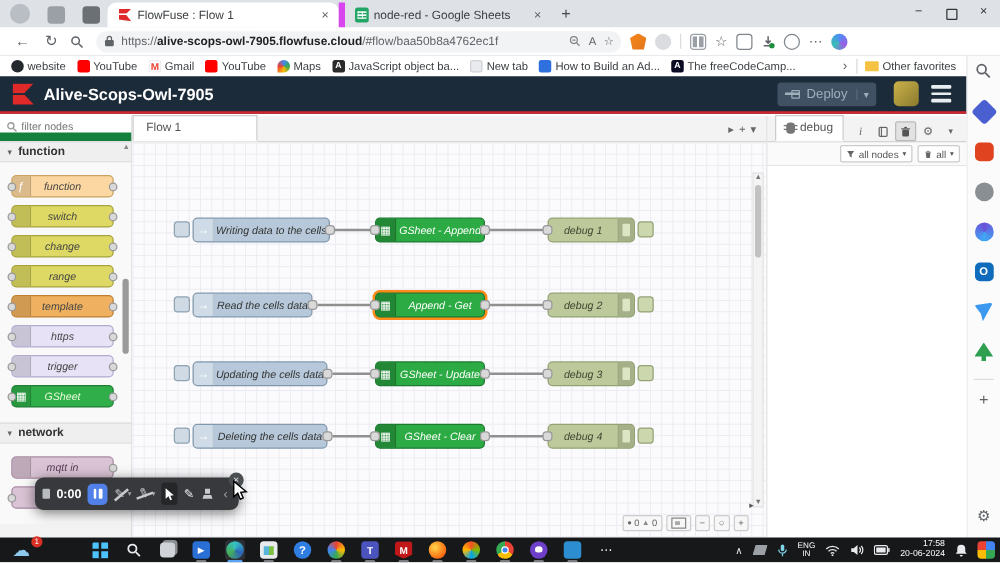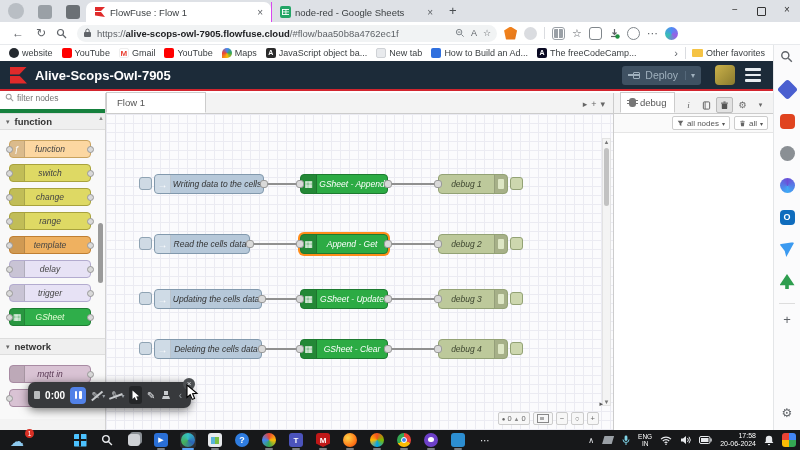--- a/index.html
+++ b/index.html
@@ -6,21 +6,21 @@
   html,body { width:800px; height:450px; overflow:hidden; }
   body { font-family:"Liberation Sans","DejaVu Sans",sans-serif; }
   #screen { position:relative; width:800px; height:450px; background:#fff; overflow:hidden; }
 
   
   #tabstrip { position:absolute; left:0; top:0; width:800px; height:22px; background:#dee1e6; display:flex; align-items:flex-end; }
   .strip-ico { width:16px; height:16px; margin:0 6px 3px 8px; border-radius:50%; background:#b9bec4; position:relative; }
   .strip-ico.sq { border-radius:3px; background:#9aa0a6; }
   .tab { height:20px; display:flex; align-items:center; padding:0 6px 0 8px; font-size:9.5px; color:#3c4043; max-width:190px; }
   .tab.active { background:#fff; border-radius:7px 7px 0 0; width:185px; }
-  .tab.inactive { width:170px; border-left:1px solid #d946ef; }
+  .tab.inactive { width:170px; border-left:5px solid #d946ef; }
   .tab .title { flex:1; white-space:nowrap; overflow:hidden; text-overflow:ellipsis; margin:0 4px; }
   .tab .x { color:#5f6368; font-size:10px; padding:0 2px; }
   .fav-ff { width:12px; height:12px; background:#fff; border-radius:2px; position:relative; flex:none; }
   .fav-ff:before { content:""; position:absolute; left:1px; top:1px; width:10px; height:4px; background:#e02a2a; clip-path:polygon(0 0,100% 0,60% 100%,0 100%); }
   .fav-ff:after { content:""; position:absolute; left:1px; top:6px; width:10px; height:5px; background:#e02a2a; clip-path:polygon(0 0,60% 0,100% 100%,0 70%); }
   .fav-sheets { width:11px; height:12px; background:#23a566; border-radius:2px; position:relative; flex:none; }
   .fav-sheets:before { content:""; position:absolute; left:2px; top:3px; width:7px; height:6px; background:
       linear-gradient(#fff 1px,transparent 1px) 0 0/7px 2.5px, linear-gradient(90deg,#fff 1px,transparent 1px) 0 0/3.5px 6px; }
   .newtab { font-size:13px; color:#474b4f; margin:0 0 4px 8px; }
   #winctl { position:absolute; right:0; top:0; height:22px; display:flex; }
@@ -68,21 +68,21 @@
   .deploy-ico:after { content:""; position:absolute; right:0; top:1px; width:5px; height:5px; border:1.5px solid #9fb0bd; border-radius:1px; }
   #deploy .caret { margin-left:7px; border-left:1px solid #55687a; padding-left:5px; font-size:8px; }
   #avatar { width:20px; height:20px; border-radius:4px; margin:0 10px 0 14px; background:linear-gradient(135deg,#cbb24a,#8a7a2e); }
   #hamburger { width:16px; margin-right:12px; display:flex; flex-direction:column; gap:3px; }
   #hamburger i { height:2.5px; background:#e8edf1; border-radius:1px; }
 
   #nr-main { position:absolute; left:0; top:32px; width:773px; height:337px; display:flex; }
 
   
   #palette { width:106px; height:100%; background:#f3f3f3; border-right:1px solid #d3d3d3; position:relative; font-size:9px; }
-  #pal-search { height:20px; background:#fff; border-bottom:4px solid #15803d; display:flex; align-items:flex-start; padding-left:5px; }
+  #pal-search { height:20px; background:#fff; border-bottom:7px solid #15803d; display:flex; align-items:flex-end; padding-left:5px; }
   #pal-search input { border:0; outline:0; width:78px; font-size:8.5px; color:#555; background:transparent; margin-left:3px; font-family:inherit; }
   .pal-cat { height:17px; background:#efefef; border-bottom:1px solid #ddd; border-top:1px solid #ddd; display:flex; align-items:center; font-weight:bold; color:#333; font-size:9.5px; }
   .pal-cat .cv { color:#666; font-size:7px; margin:0 5px 0 6px; }
   .pal-list { padding:4px 0 6px 0; background:#f9f9f9; }
   .pnode { position:relative; width:82px; height:18px; margin:6px 0 6px 9px; border-radius:4px; border:1px solid rgba(0,0,0,.3); font-style:italic; font-size:8.5px; color:#444; display:flex; align-items:center; justify-content:center; }
   .pnode .stripe { position:absolute; left:0; top:0; bottom:0; width:15px; background:rgba(0,0,0,.13); border-right:1px solid rgba(0,0,0,.12); border-radius:3px 0 0 3px; color:#fff; font-style:normal; font-size:9px; display:flex; align-items:center; justify-content:center; }
   .pnode .stripe.right { left:auto; right:0; border-right:0; border-left:1px solid rgba(0,0,0,.12); border-radius:0 3px 3px 0; }
   .pnode .pport { position:absolute; width:7px; height:7px; border-radius:50%; background:#d9d9d9; border:1px solid #999; top:5px; }
   .pnode .pl { left:-4px; } .pnode .pr { right:-4px; }
   .p-function { background:#fcd7a1; border-color:#c9a35f; }
@@ -372,21 +372,21 @@
               <span class="pport pr"></span>
             </div>
           <div class="pnode p-template">
               <span class="stripe"></span>
               <span>template</span>
               <span class="pport pl"></span>
               <span class="pport pr"></span>
             </div>
           <div class="pnode p-lav">
               <span class="stripe" style="color:#777"></span>
-              <span>delay</span>
+              <span>https</span>
               <span class="pport pl"></span>
               <span class="pport pr"></span>
             </div>
           <div class="pnode p-lav">
               <span class="stripe"></span>
               <span>trigger</span>
               <span class="pport pl"></span>
               <span class="pport pr"></span>
             </div>
           <div class="pnode p-gsheet">

